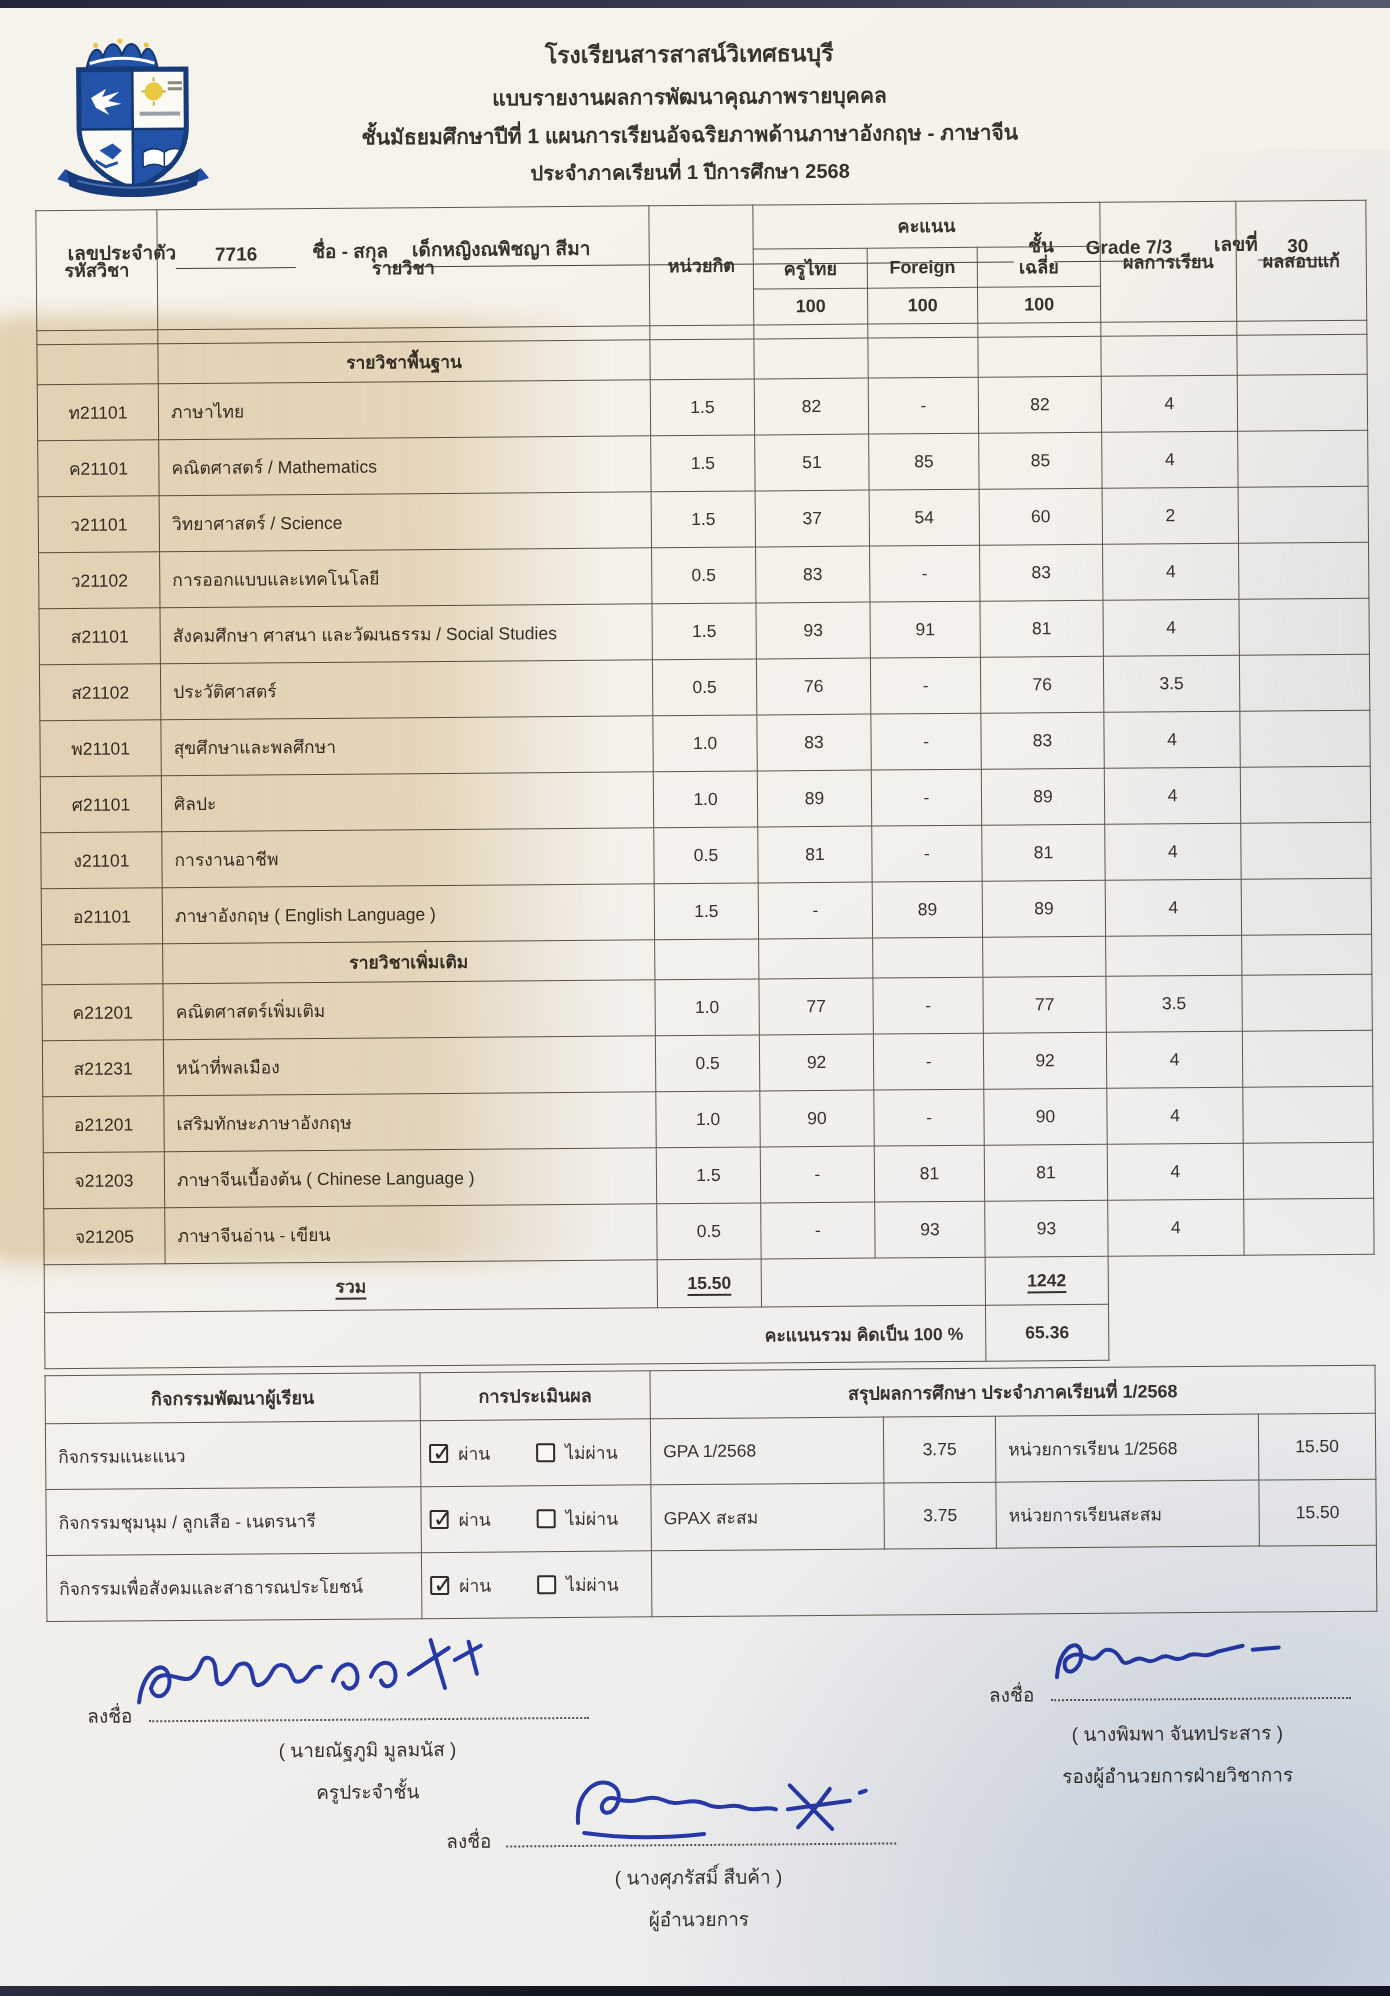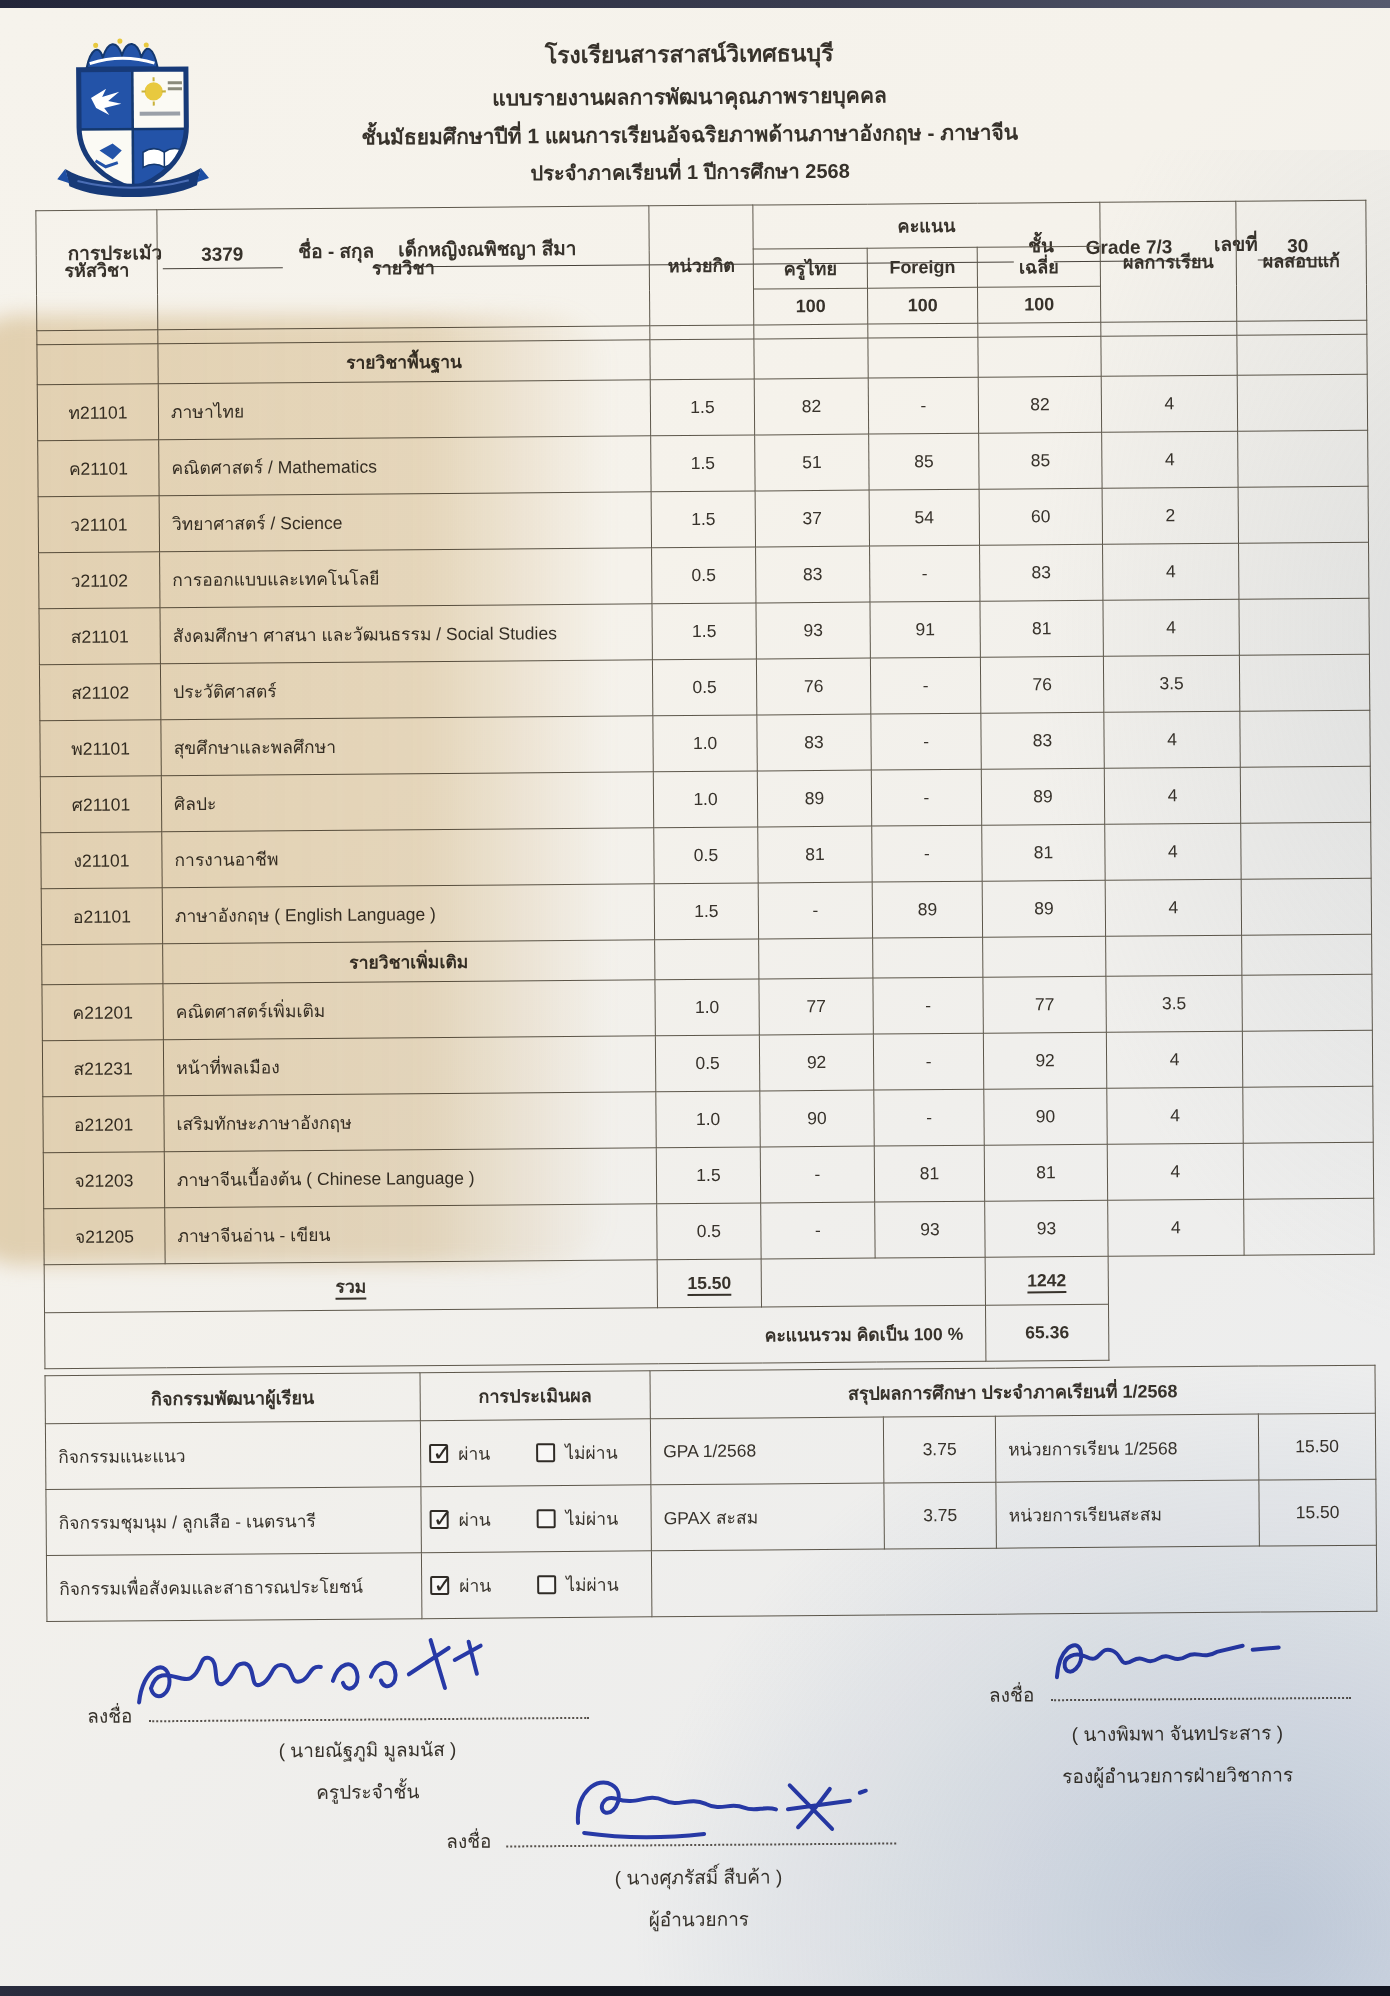--- a/index.html
+++ b/index.html
@@ -123,22 +123,22 @@
       <path d="M18,136 l-8,10 l12,4 z M152,136 l8,10 l-12,4 z" fill="#1d4ea3"></path>
       <path d="M30,148 Q85,162 140,148" stroke="#4a6db5" stroke-width="2" fill="none"></path>
     </svg>
 
     <div class="title t1">โรงเรียนสารสาสน์วิเทศธนบุรี</div>
     <div class="title t2">แบบรายงานผลการพัฒนาคุณภาพรายบุคคล</div>
     <div class="title t3">ชั้นมัธยมศึกษาปีที่ 1  แผนการเรียนอัจฉริยภาพด้านภาษาอังกฤษ - ภาษาจีน</div>
     <div class="title t4">ประจำภาคเรียนที่ 1  ปีการศึกษา 2568</div>
 
     <div class="student-line">
-      <span class="lbl">การประเมัว</span>
-      <span class="uval u-id">3379</span>
+      <span class="lbl">เลขประจำตัว</span>
+      <span class="uval u-id">7716</span>
       <span class="lbl" style="margin-left:16px;">ชื่อ - สกุล</span>
       <span class="uval u-name">เด็กหญิงณพิชญา  สีมา</span>
       <span class="lbl">ชั้น</span>
       <span class="uval u-class">Grade 7/3</span>
       <span class="lbl" style="margin-left:10px;">เลขที่</span>
       <span class="uval u-no">30</span>
     </div>
 
     <table class="grades">
       <colgroup>

